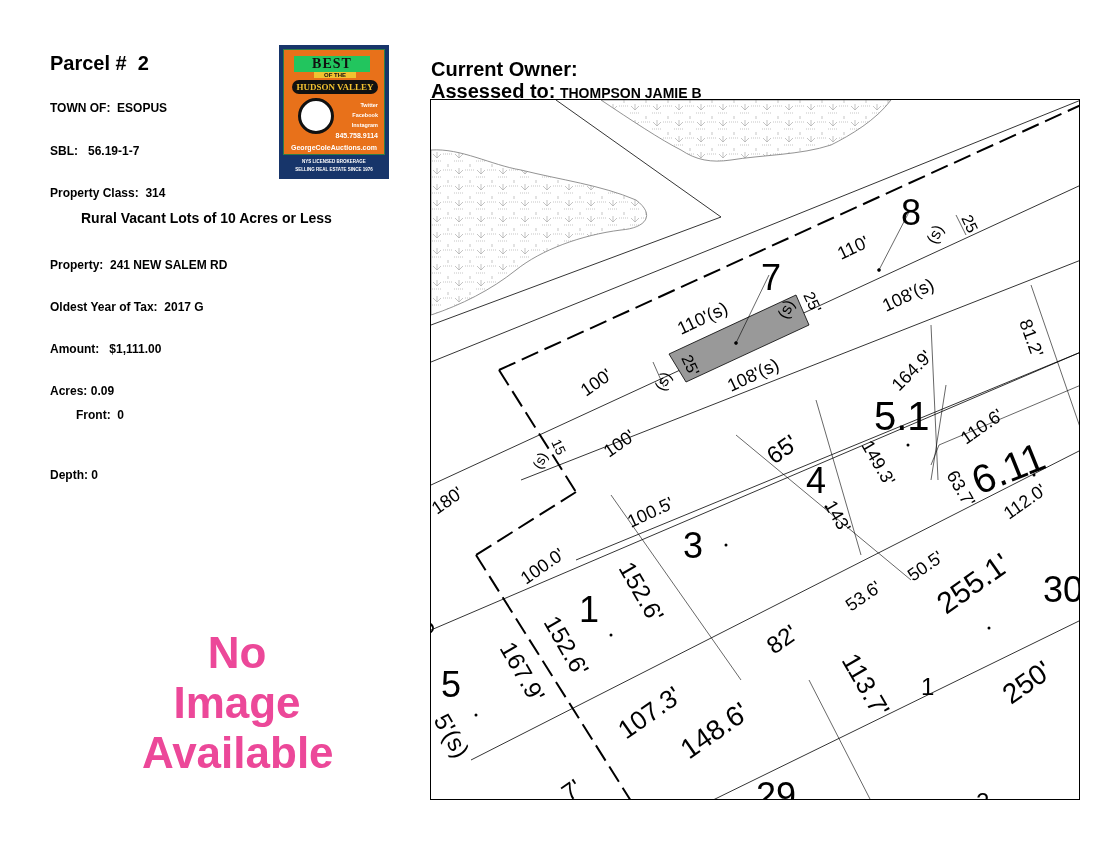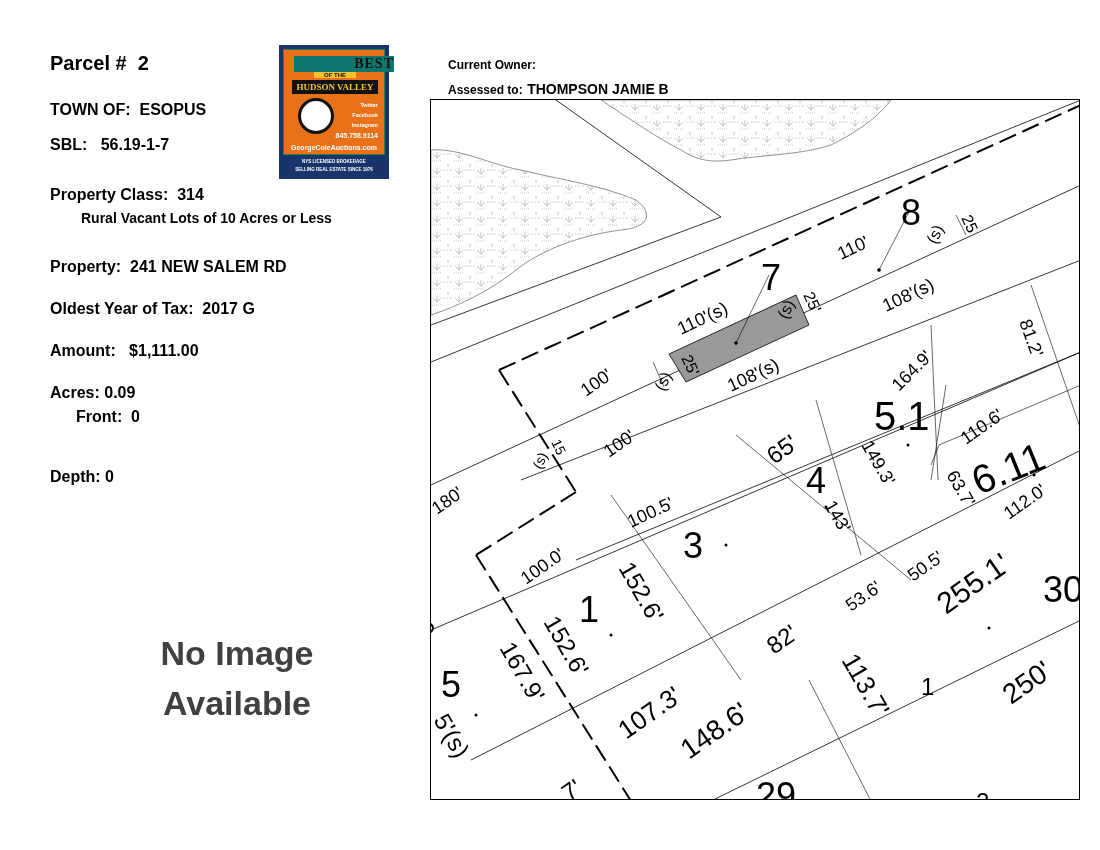--- a/index.html
+++ b/index.html
@@ -1,48 +1,48 @@
 <!DOCTYPE html>
 <html><head>
 <meta charset="utf-8">
 <style>
   html,body{margin:0;padding:0;background:#fff;}
   body{width:1100px;height:850px;position:relative;overflow:hidden;font-family:"Liberation Sans",sans-serif;color:#000;}
-  .info{position:absolute;left:50px;font-weight:bold;font-size:16px;white-space:nowrap;}
+  .info{position:absolute;left:50px;font-weight:bold;font-size:12px;white-space:nowrap;}
   .title{font-size:20px;}
   .sub{font-size:14px;padding-left:24px;}
-  .noimg{position:absolute;left:142px;top:628px;width:190px;color:#404040;font-weight:bold;font-size:34px;line-height:50px;text-align:center;}
+  .noimg{position:absolute;left:142px;top:628px;width:190px;color:#ec4899;font-weight:bold;font-size:44px;line-height:50px;text-align:center;}
   .logo{position:absolute;left:279px;top:45px;width:110px;height:134px;background:#17356a;}
   .logo-inner{position:absolute;left:4px;top:4px;width:102px;height:106px;background:#e8711a;border:1px solid #2f7d45;box-sizing:border-box;}
-  .logo-best{position:absolute;left:10px;top:6px;width:100px;height:16px;background:#0f766e;color:#111;font-family:"Liberation Serif",serif;font-weight:bold;font-size:14px;text-align:right;line-height:16px;letter-spacing:1px;}
+  .logo-best{position:absolute;left:10px;top:6px;width:76px;height:16px;background:#22c55e;color:#111;font-family:"Liberation Serif",serif;font-weight:bold;font-size:14px;text-align:center;line-height:16px;letter-spacing:1px;}
   .logo-ofthe{position:absolute;left:30px;top:22px;width:42px;font-size:6px;text-align:center;color:#111;font-weight:bold;background:#f2c230;}
-  .logo-hv{position:absolute;left:8px;top:30px;width:86px;height:14px;background:#111;color:#f2c230;font-family:"Liberation Serif",serif;font-weight:bold;font-size:9px;text-align:center;line-height:14px;}
+  .logo-hv{position:absolute;left:8px;top:30px;width:86px;height:14px;background:#111;color:#f2c230;font-family:"Liberation Serif",serif;font-weight:bold;font-size:9px;text-align:center;line-height:14px;border-radius:7px;}
   .logo-face{position:absolute;left:14px;top:48px;width:30px;height:30px;border-radius:50%;background:#fff;border:3px solid #111;}
   .logo-social{position:absolute;right:6px;font-size:5.5px;color:#fff;font-weight:bold;}
   .logo-phone{position:absolute;right:6px;top:82px;font-size:7px;color:#fff;font-weight:bold;}
   .logo-site{position:absolute;left:0;top:94px;width:100%;text-align:center;font-size:7px;color:#fff;font-weight:bold;}
   .logo-foot{position:absolute;left:0;width:100%;text-align:center;color:#fff;font-size:4.5px;font-weight:bold;}
   .owner{position:absolute;left:431px;font-weight:bold;white-space:nowrap;}
-  .owner-lbl{font-size:12px;margin-left:17px;}
+  .owner-lbl{font-size:20px;}
   .owner-val{font-size:14px;}
   .map{position:absolute;left:430px;top:99px;width:650px;height:701px;border:1.5px solid #000;box-sizing:border-box;overflow:hidden;background:#fff;}
   .map svg text{font-family:"Liberation Sans",sans-serif;}
 </style>
 </head>
 <body>
 
 <div class="info title" style="top:52px;">
   <span>Parcel #</span>&nbsp;
   <span>2</span>
 </div>
 <div class="info" style="top:101px;">
   <span>TOWN OF:</span>&nbsp;
   <span>ESOPUS</span>
 </div>
-<div class="info" style="top:136px;">
+<div class="info" style="top:144px;">
   <span>SBL:</span>&nbsp;&nbsp;
   <span>56.19-1-7</span>
 </div>
 <div class="info" style="top:186px;">
   <span>Property Class:</span>&nbsp;
   <span>314</span>
 </div>
 <div class="info sub" style="top:210px;left:57px;">Rural Vacant Lots of 10 Acres or Less</div>
 <div class="info" style="top:258px;">
   <span>Property:</span>&nbsp;

